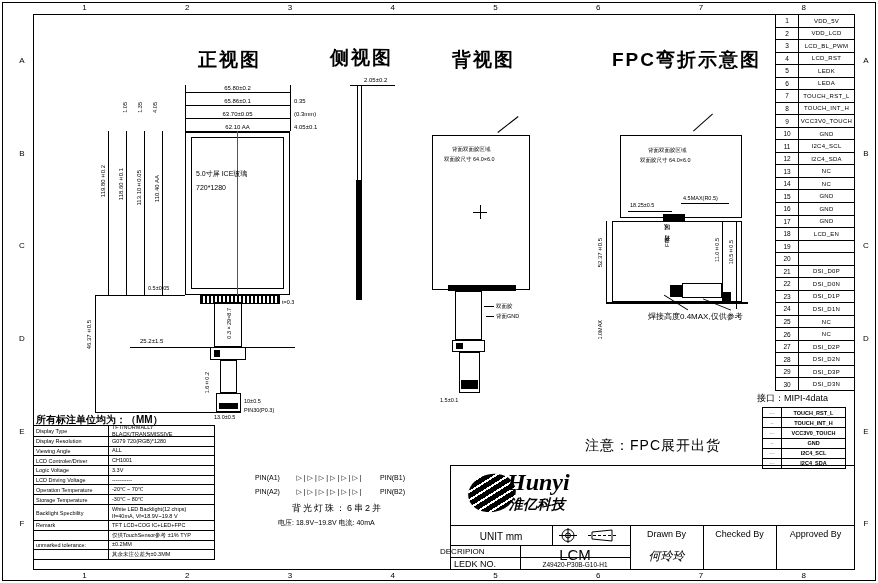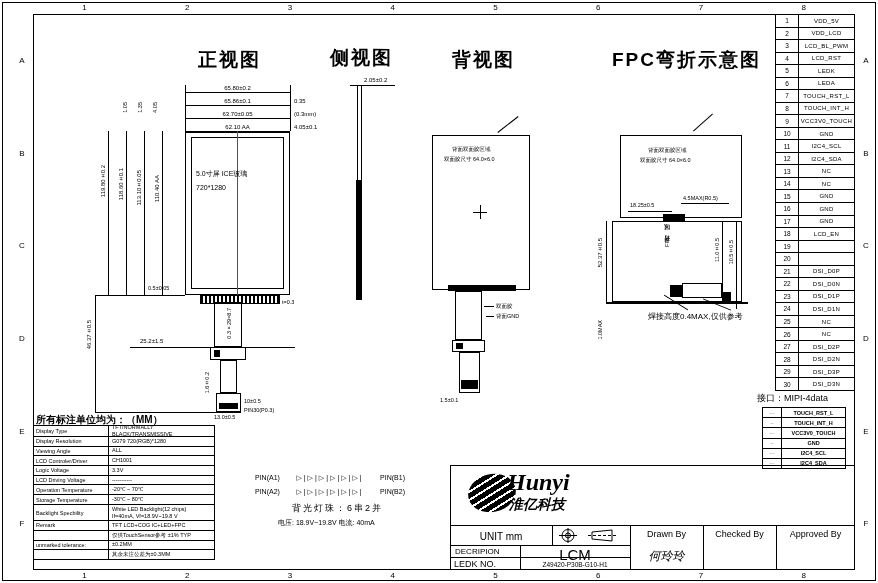--- a/index.html
+++ b/index.html
@@ -210,20 +210,21 @@
   <div class="t d5 rot" style="left:714px;top:238px">11.0±0.5</div>
   <div class="t d5 rot" style="left:728px;top:240px">10.5±0.5</div>
   <div class="box" style="left:682px;top:283px;width:40px;height:15px;background:#fff"></div>
   <div class="abs" style="left:670px;top:285px;width:12px;height:12px;background:#000"></div>
   <div class="abs" style="left:722px;top:292px;width:9px;height:11px;background:#000"></div>
   <div class="abs" style="left:662px;top:302px;width:28px;height:1px;background:#000;transform:rotate(32deg)"></div>
   <div class="abs" style="left:702px;top:304px;width:30px;height:1px;background:#000;transform:rotate(22deg)"></div>
   <div class="t" style="left:648px;top:313px;font-size:8px">焊接高度0.4MAX,仅供参考</div>
   <div class="t d5 rot" style="left:597px;top:320px">1.0MAX</div>
 
+  <div class="t" style="left:585px;top:438px;font-size:14px;letter-spacing:1px">注意：FPC展开出货</div>
 
   <div class="bl-row" style="left:255px;top:474px">
     <span>PIN(A1)</span>
     <span class="diodes">▷|▷|▷|▷|▷|▷|</span>
     <span>PIN(B1)</span>
   </div>
   <div class="bl-row" style="left:255px;top:488px">
     <span>PIN(A2)</span>
     <span class="diodes">▷|▷|▷|▷|▷|▷|</span>
     <span>PIN(B2)</span>
@@ -503,19 +504,19 @@
     <circle cx="10" cy="7.5" r="6" fill="none" stroke="#000"></circle>
     <circle cx="10" cy="7.5" r="2.5" fill="none" stroke="#000"></circle>
     <line x1="1" y1="7.5" x2="19" y2="7.5" stroke="#000"></line>
     <line x1="10" y1="0" x2="10" y2="15" stroke="#000"></line>
     <path d="M34 4 L54 2 L54 13 L34 11 Z" fill="none" stroke="#000"></path>
     <line x1="30" y1="7.5" x2="60" y2="7.5" stroke="#000" stroke-dasharray="3,2"></line>
   </svg>
   <div class="t ctr" style="left:630px;top:530px;width:73px;font-size:9px">Drawn By</div>
   <div class="t ctr" style="left:703px;top:530px;width:73px;font-size:9px">Checked By</div>
   <div class="t ctr" style="left:776px;top:530px;width:79px;font-size:9px">Approved By</div>
-  <div class="t" style="left:455px;top:548px;font-size:8px">DECRIPION</div>
+  <div class="t" style="left:440px;top:548px;font-size:8px">DECRIPION</div>
   <div class="t ctr" style="left:520px;top:547px;width:110px;font-size:15px">LCM</div>
   <div class="t" style="left:454px;top:560px;font-size:9px">LEDK NO.</div>
   <div class="t ctr" style="left:520px;top:561px;width:110px;font-size:6.5px">Z49420-P30B-G10-H1</div>
   <div class="t ctr" style="left:630px;top:550px;width:73px;font-size:12px;font-style:italic">何玲玲</div>
 
 </div>
 
 </body></html>

